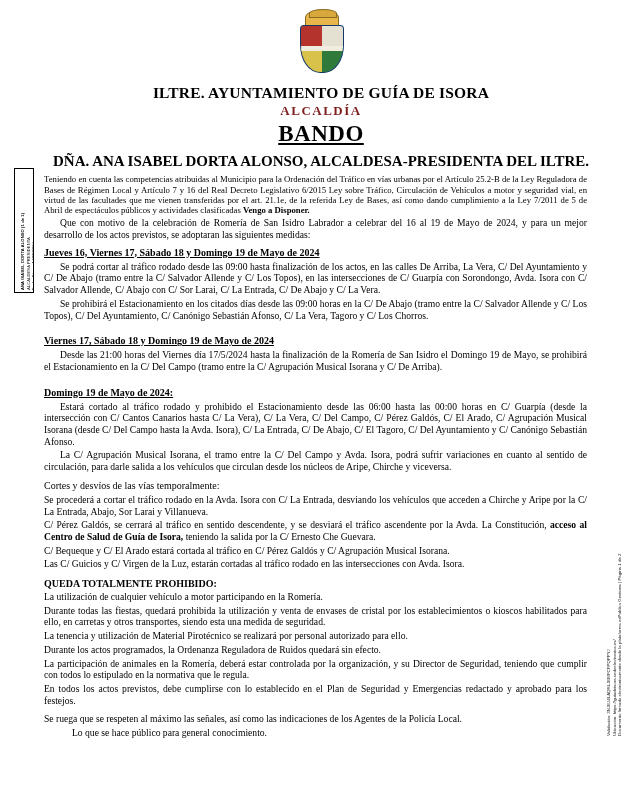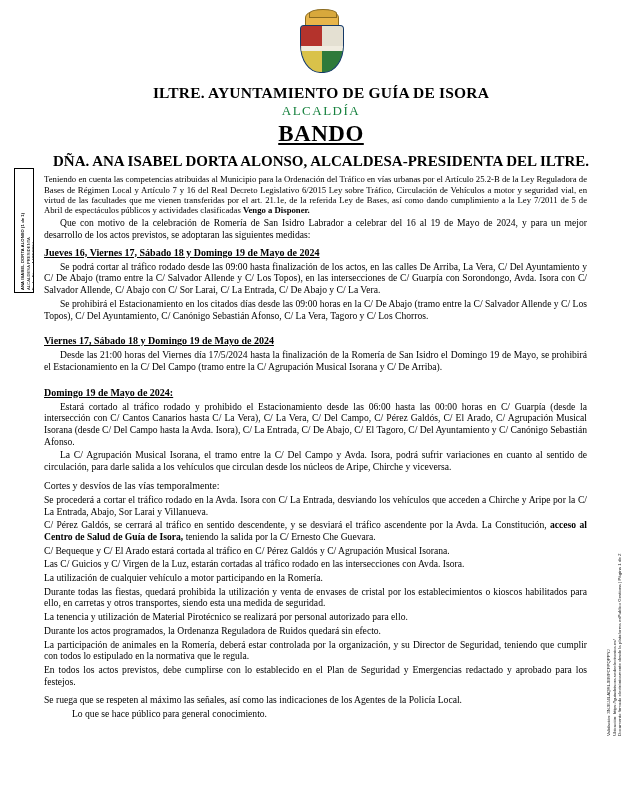--- a/index.html
+++ b/index.html
@@ -86,23 +86,24 @@
   h1.main-title {
     font-size: 15.5px;
     font-weight: bold;
     text-align: center;
     margin: 2px 0 0 0;
     letter-spacing: 0.2px;
   }
   .alcaldia {
     text-align: center;
     font-size: 13px;
-    color: #15803d;
+    color: #7f1d1d;
     letter-spacing: 1.5px;
     margin: 1px 0 0 0;
+    font-weight: bold;
   }
   .bando {
     text-align: center;
     font-size: 23px;
     font-weight: bold;
     margin: 2px 0 4px 0;
     letter-spacing: 0.5px;
   }
   .bando u { text-decoration: underline; }
   .subtitle {
@@ -251,20 +252,21 @@
   <div class="sec-head gap">Domingo 19 de Mayo de 2024:</div>
   <p class="ind">Estará cortado al tráfico rodado y prohibido el Estacionamiento desde las 06:00 hasta las 00:00 horas en C/ Guarpía (desde la intersección con C/ Cantos Canarios hasta C/ La Vera), C/ La Vera, C/ Del Campo, C/ Pérez Galdós, C/ El Arado, C/ Agrupación Musical Isorana (desde C/ Del Campo hasta la Avda. Isora), C/ La Entrada, C/ De Abajo, C/ El Tagoro, C/ Del Ayuntamiento y C/ Canónigo Sebastián Afonso.</p>
   <p class="ind">La C/ Agrupación Musical Isorana, el tramo entre la C/ Del Campo y Avda. Isora, podrá sufrir variaciones en cuanto al sentido de circulación, para darle salida a los vehículos que circulan desde los núcleos de Aripe, Chirche y viceversa.</p>
 
   <div class="sec-head2">Cortes y desvíos de las vías temporalmente:</div>
   <p>Se procederá a cortar el tráfico rodado en la Avda. Isora con C/ La Entrada, desviando los vehículos que acceden a Chirche y Aripe por la C/ La Entrada, Abajo, Sor Larai y Villanueva.</p>
   <p><span>C/ Pérez Galdós, se cerrará al tráfico en sentido descendente, y se desviará el tráfico ascendente por la Avda. La Constitución,</span> <b>acceso al Centro de Salud de Guía de Isora,</b> <span>teniendo la salida por la C/ Ernesto Che Guevara.</span></p>
   <p>C/ Bequeque y C/ El Arado estará cortada al tráfico en C/ Pérez Galdós y C/ Agrupación Musical Isorana.</p>
   <p>Las C/ Guicios y C/ Virgen de la Luz, estarán cortadas al tráfico rodado en las intersecciones con Avda. Isora.</p>
 
+  <div class="prohib-title">QUEDA TOTALMENTE PROHIBIDO:</div>
   <p>La utilización de cualquier vehículo a motor participando en la Romería.</p>
   <p>Durante todas las fiestas, quedará prohibida la utilización y venta de envases de cristal por los establecimientos o kioscos habilitados para ello, en carretas y otros transportes, siendo esta una medida de seguridad.</p>
   <p>La tenencia y utilización de Material Pirotécnico se realizará por personal autorizado para ello.</p>
   <p>Durante los actos programados, la Ordenanza Reguladora de Ruidos quedará sin efecto.</p>
   <p>La participación de animales en la Romería, deberá estar controlada por la organización, y su Director de Seguridad, teniendo que cumplir con todos lo estipulado en la normativa que le regula.</p>
   <p>En todos los actos previstos, debe cumplirse con lo establecido en el Plan de Seguridad y Emergencias redactado y aprobado para los festejos.</p>
 
   <p class="closing">Se ruega que se respeten al máximo las señales, así como las indicaciones de los Agentes de la Policía Local.</p>
   <p class="closing2">Lo que se hace público para general conocimiento.</p>
 

